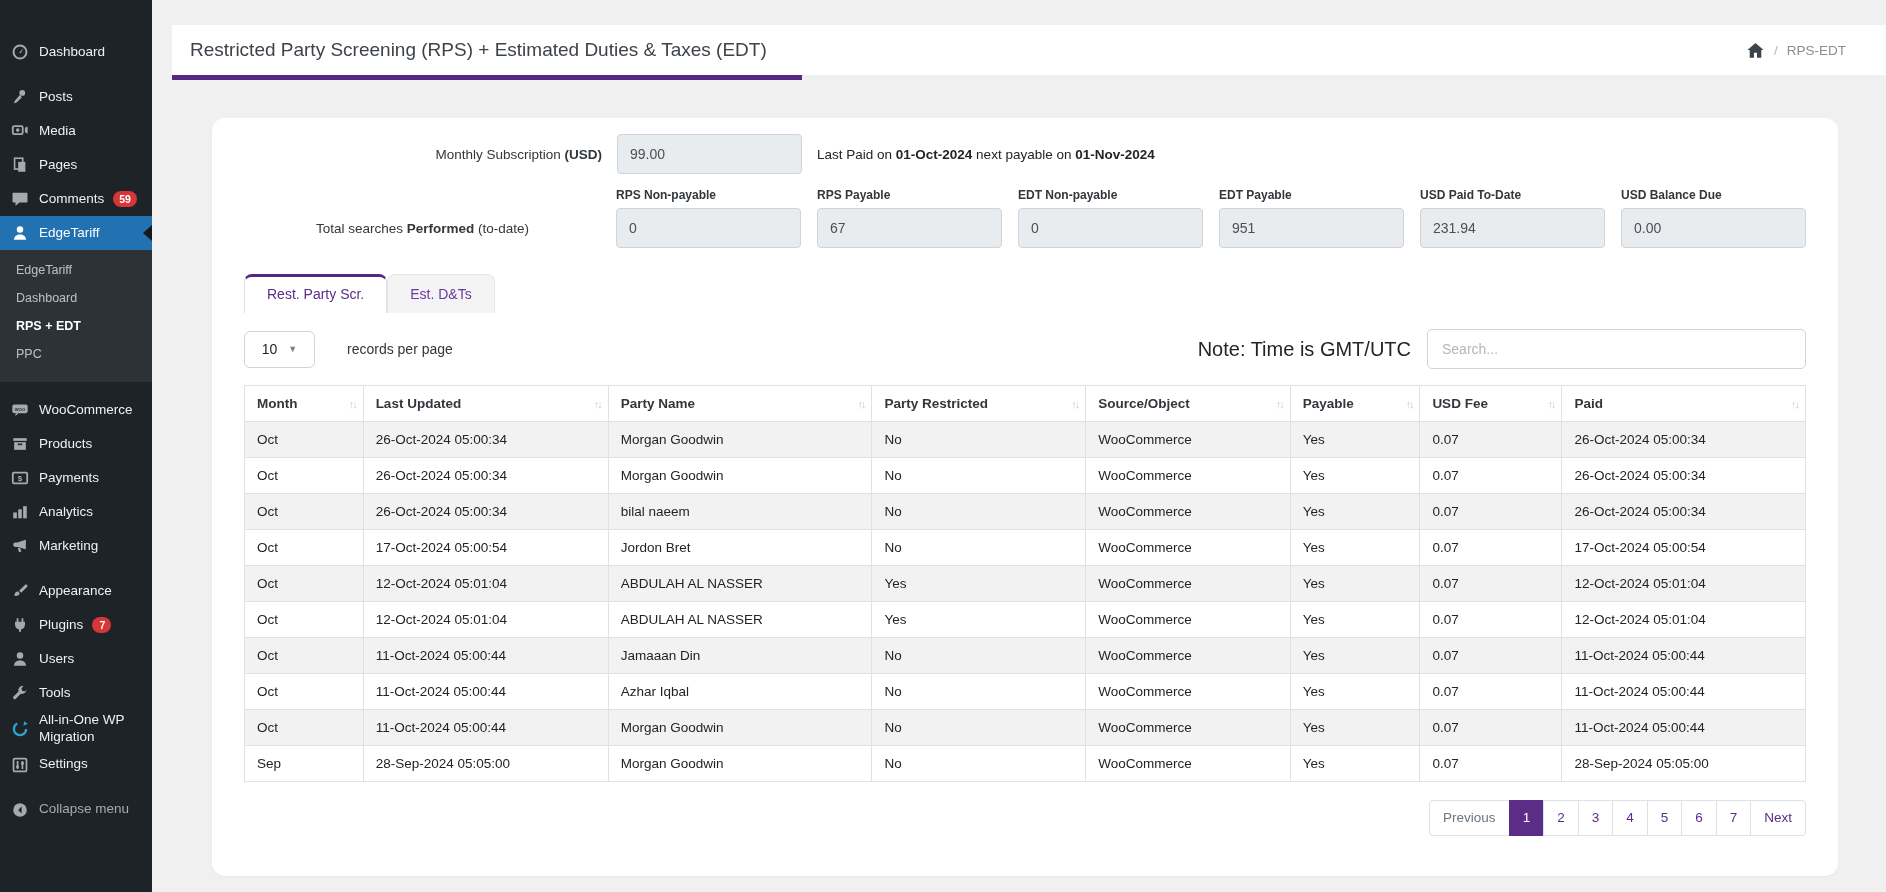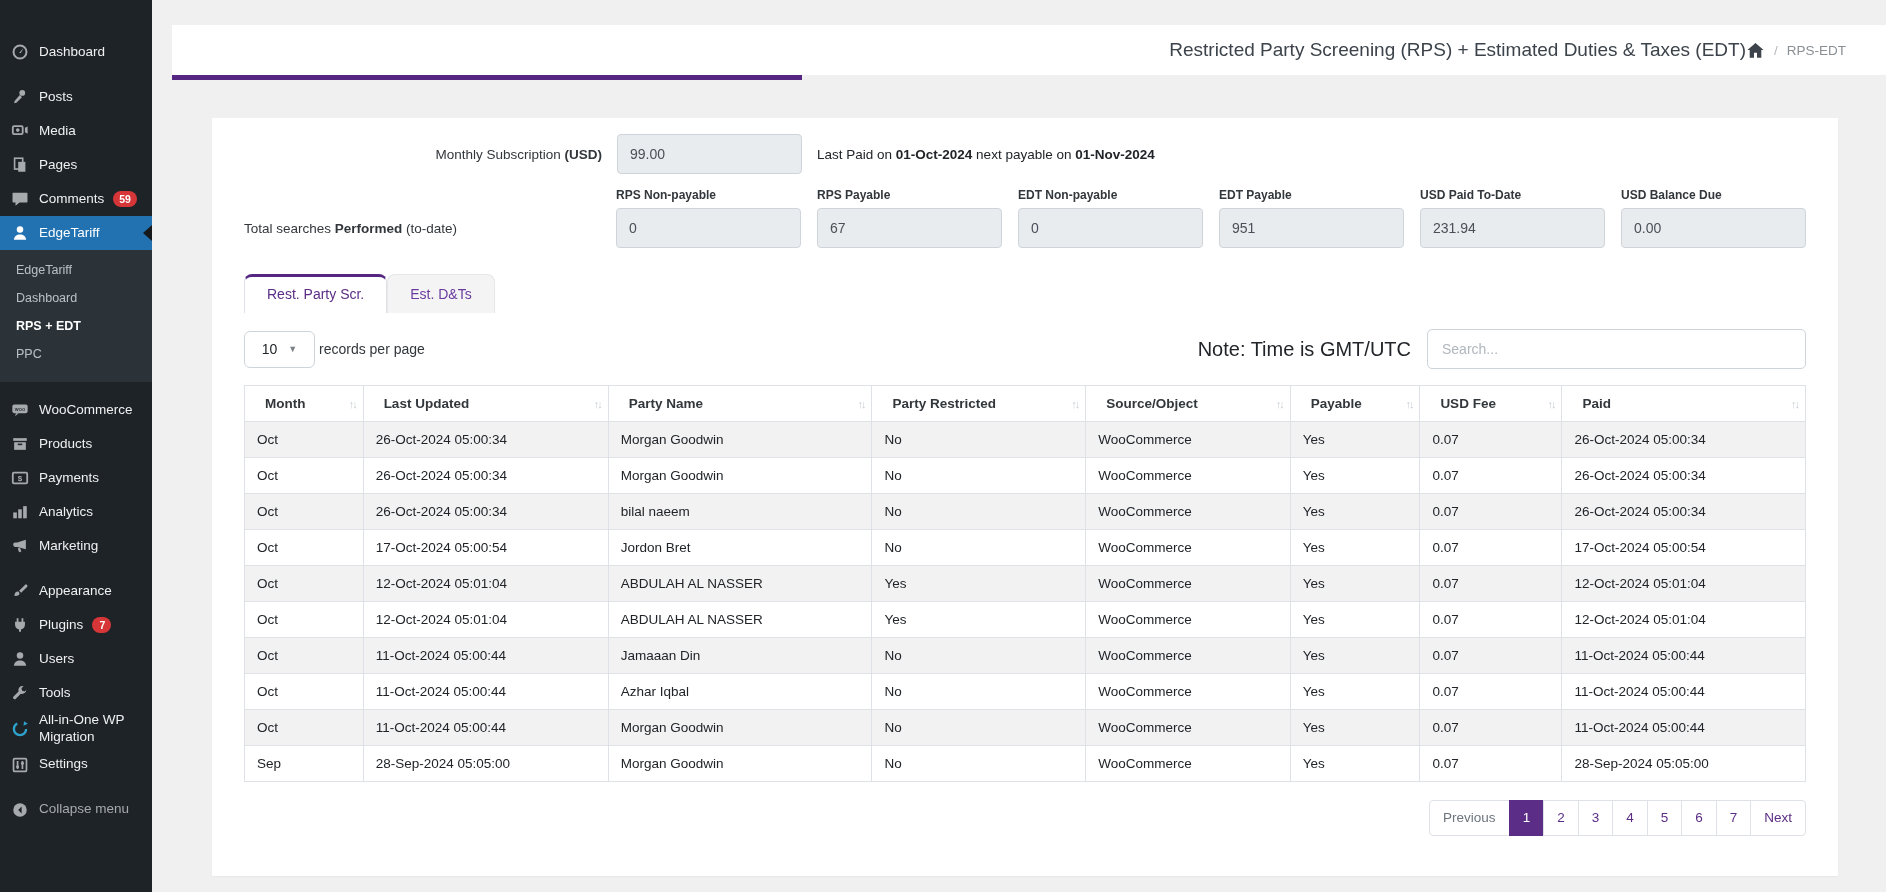--- a/index.html
+++ b/index.html
@@ -21,60 +21,60 @@
   .menu-item.muted{color:#a7aaad}
   .menu-gap{height:11px}
   .badge{background:#d63638;color:#fff;font-size:10.5px;font-weight:bold;border-radius:9px;
     padding:2px 6px;min-width:7px;text-align:right;line-height:1.2}
   .submenu{background:#2c3338;padding:6px 0 14px}
   .submenu-item{padding:7px 10px 7px 16px;font-size:12.5px;color:rgba(240,246,252,.72);cursor:pointer}
   .submenu-item.current{color:#fff;font-weight:bold}
   
   .main{flex:1;background:#f0f0f1;padding-top:25px;box-sizing:border-box;overflow:hidden}
   .page-header{margin-left:20px;height:50px;background:#fff;display:flex;align-items:center;
-    justify-content:flex-end;padding:0 40px 0 18px}
+    justify-content:space-between;padding:0 40px 0 18px}
   .page-title{font-size:19px;font-weight:400;color:#3c434a;margin:0}
   .breadcrumb{display:flex;align-items:center;gap:9px;font-size:13.5px;color:#8a8f94}
   .breadcrumb .sep{color:#b5b9bd}
   .accent-bar{height:5px;width:630px;background:#552782;margin-left:20px}
   
   .panel{margin:38px 48px 0 60px;height:758px;box-sizing:border-box;background:#fff;
-    border-radius:1px;padding:16px 32px 20px;box-shadow:0 1px 2px rgba(0,0,0,.04)}
+    border-radius:13px;padding:16px 32px 20px;box-shadow:0 1px 2px rgba(0,0,0,.04)}
   .sub-row{display:flex;align-items:center}
   .form-label{width:373px;text-align:right;padding-right:15px;font-size:13.5px;color:#32373c;box-sizing:border-box}
   .field{background:#e9ecef;border:1px solid #ced4da;border-radius:4px;height:40px;width:185px;
     padding:0 12px;font-size:14px;color:#495057;box-sizing:border-box;font-family:inherit}
   .lastpaid{margin-left:15px;font-size:13.5px;color:#212529}
   .stats-row{display:flex;align-items:flex-end;margin-top:14px}
-  .total-label{width:373px;text-align:left;padding-right:15px;font-size:13.5px;color:#32373c;
+  .total-label{width:373px;text-align:center;padding-right:15px;font-size:13.5px;color:#32373c;
     margin-bottom:12px;box-sizing:border-box}
   .stat{width:185px;margin-right:16px}
   .stat:last-child{margin-right:0}
   .stat-label{display:block;font-size:12px;font-weight:bold;color:#32373c;margin-bottom:6px;white-space:nowrap}
   .stat .field{width:100%}
   
   .tabs{display:flex;margin-top:26px;align-items:flex-end}
   .tab{padding:11px 22px;font-size:14px;color:#6a3a9e;background:#f4f4f4;border:1px solid #e7e7e7;
     border-bottom:none;border-radius:8px 8px 0 0;cursor:pointer}
   .tab.active{background:#fff;border:1px solid #dee2e6;border-bottom:none;border-top:3px solid #552782;
     padding-top:9px;color:#5b2d86}
   
   .controls{display:flex;align-items:center;margin-top:16px}
   .select{width:71px;height:37px;border:1px solid #ced4da;border-radius:6px;display:flex;align-items:center;
     justify-content:center;gap:11px;font-size:14px;color:#212529;background:#fff;cursor:pointer;box-sizing:border-box}
   .caret{color:#7c8288;font-size:9px}
-  .records{margin-left:4px;font-size:14px;color:#32373c}
+  .records{margin-left:32px;font-size:14px;color:#32373c}
   .note{margin-left:auto;margin-right:16px;font-size:20px;color:#212529}
   .search{width:379px;height:40px;border:1px solid #ced4da;border-radius:5px;padding:0 14px;
     font-size:14px;box-sizing:border-box;font-family:inherit;color:#212529}
   .search::placeholder{color:#b0b7bd}
   
   table{width:100%;border-collapse:collapse;margin-top:16px}
   th,td{border:1px solid #dee2e6;text-align:left}
-  th{padding:10px 26px 10px 20px;color:#32373c;font-size:13.5px;position:relative;cursor:pointer;white-space:nowrap}
+  th{padding:10px 26px 10px 12px;color:#32373c;font-size:13.5px;position:relative;cursor:pointer;white-space:nowrap}
   td{padding:10px 12px;color:#212529;font-size:13.5px}
   tbody tr:nth-child(odd){background:#f2f2f2}
   .sort{position:absolute;right:7px;top:50%;transform:translateY(-50%);color:#c6cdd4;
     font-size:11px;letter-spacing:-2px;font-weight:400}
   
   .pagination{display:flex;justify-content:flex-end;margin-top:18px}
   .pg{border:1px solid #dee2e6;background:#fff;color:#5b2d86;font-size:13.5px;padding:9px 13px;
     margin-left:-1px;cursor:pointer;line-height:1.2}
   .pg.prev{color:#6c757d;border-radius:4px 0 0 4px}
   .pg.next{border-radius:0 4px 4px 0}

